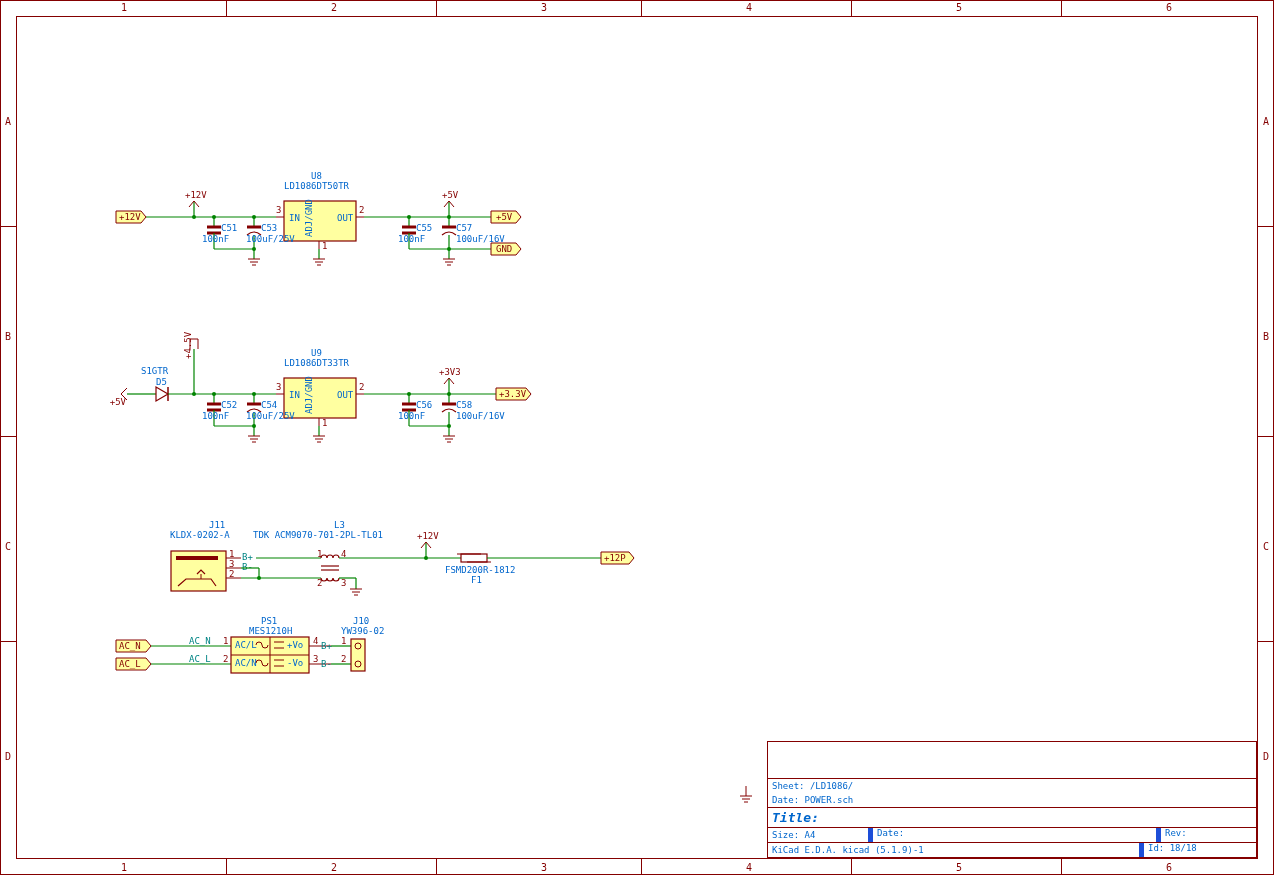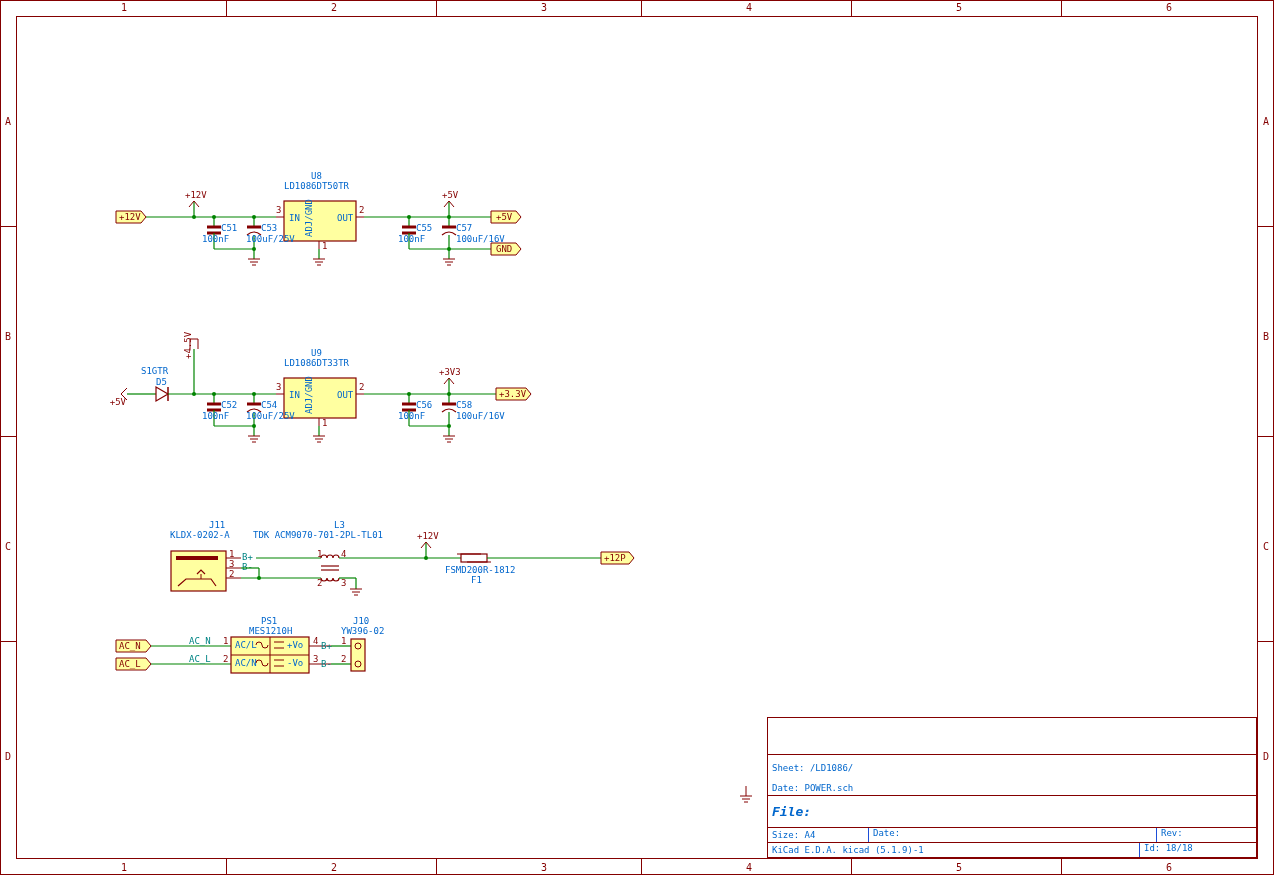--- a/index.html
+++ b/index.html
@@ -3,22 +3,22 @@
 <meta charset="utf-8">
 <style>
 *{margin:0;padding:0;box-sizing:border-box}
 body{background:#fff;font-family:monospace;font-size:9px}
 .sheet{position:relative;width:1274px;height:875px;border:1px solid #840000}
 .inner-border{position:absolute;left:15px;top:15px;right:15px;bottom:15px;border:1px solid #840000}
 .col-num{position:absolute;color:#840000;font-size:10px}
 .row-lbl{position:absolute;color:#840000;font-size:10px}
 .tick{position:absolute;background:#840000}
 .titleblock{position:absolute;right:16px;bottom:16px;width:490px;border:1px solid #840000;color:#0066cc;font-size:9px}
-.tb-row{border-top:1px solid #840000;padding:8px 4px;display:flex}
-.tb-cell{border-left:1px solid #1d4ed8;padding:0 4px}
+.tb-row{border-top:1px solid #840000;padding:2px 4px;display:flex}
+.tb-cell{border-left:5px solid #1d4ed8;padding:0 4px}
 .maroon{stroke:#840000;fill:none}
 .wire{stroke:#008400;stroke-width:1.2;fill:none}
 .comp{stroke:#840000;stroke-width:1.2;fill:#ffffa0}
 .comp-nofill{stroke:#840000;stroke-width:1.2;fill:none}
 .junction{fill:#008400}
 .powerlbl{stroke:#840000;stroke-width:1;fill:#ffffa0}
 .txt-maroon{fill:#840000;font-family:monospace;font-size:9px}
 .txt-blue{fill:#0066cc;font-family:monospace;font-size:9px}
 .txt-teal{fill:#008484;font-family:monospace;font-size:9px}
 .pin{stroke:#840000;stroke-width:1}
@@ -365,21 +365,21 @@
 
 </svg>
 
 <div class="titleblock">
   <div style="height:36px"></div>
   <div class="tb-row">
         <span>Sheet: /LD1086/</span>
       </div>
   <div style="padding:2px 4px"><span>Date: POWER.sch</span></div>
   <div class="tb-row" style="font-size:13px;font-style:italic;font-weight:bold">
-        <span>File:</span>
+        <span>Title:</span>
       </div>
   <div class="tb-row" style="padding:0">
     <div style="padding:2px 4px;width:100px"><span>Size: A4</span></div>
     <div class="tb-cell" style="flex:1"><span>Date:</span></div>
     <div class="tb-cell" style="width:100px"><span>Rev:</span></div>
   </div>
   <div class="tb-row" style="padding:0">
     <div style="padding:2px 4px;flex:1"><span>KiCad E.D.A.  kicad (5.1.9)-1</span></div>
     <div class="tb-cell" style="width:117px"><span>Id: 18/18</span></div>
   </div>

